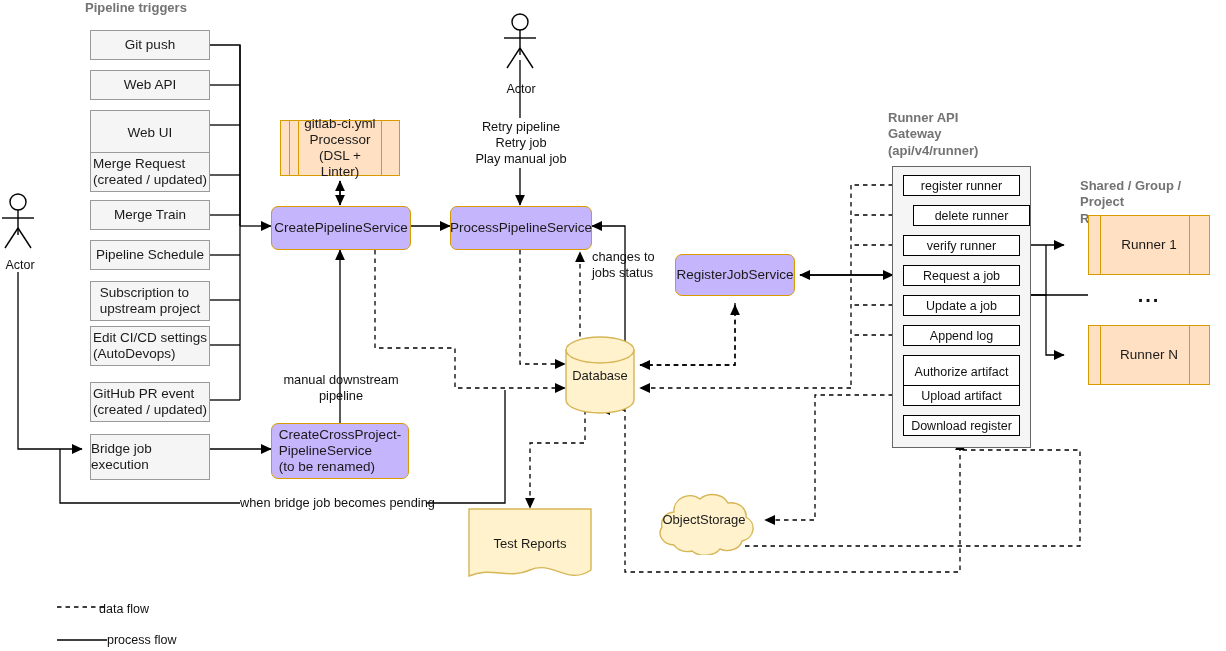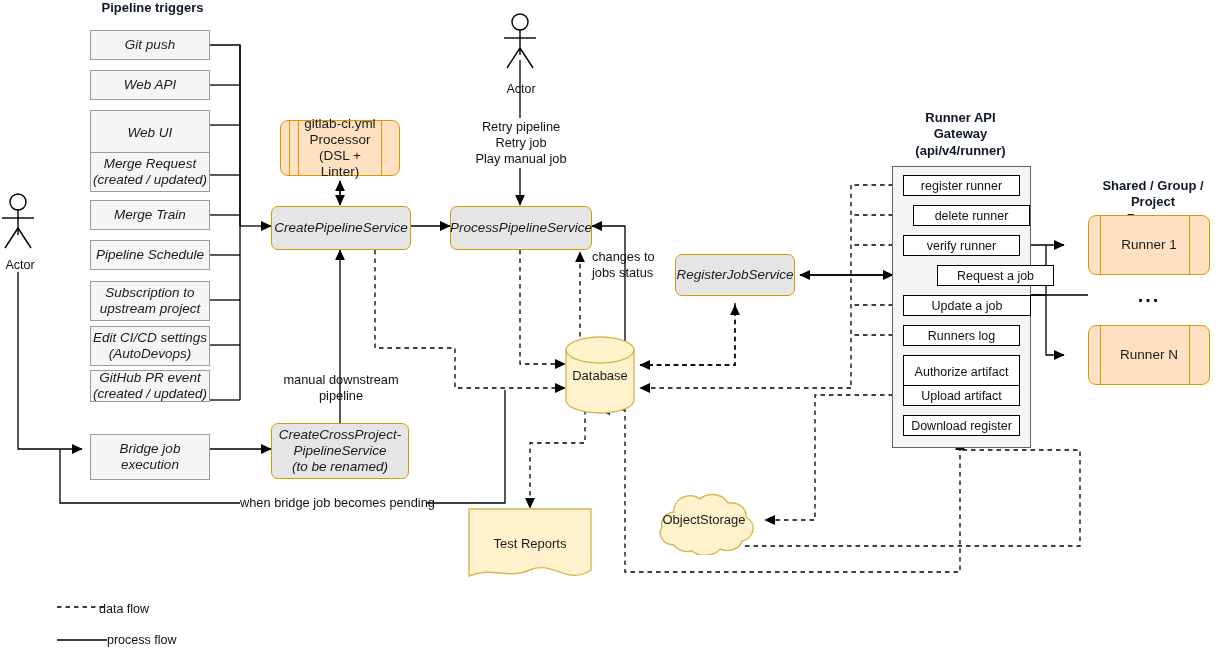--- a/index.html
+++ b/index.html
@@ -1,40 +1,40 @@
 <!DOCTYPE html>
 <html><head>
 <meta charset="utf-8">
 <style>
   html,body{margin:0;padding:0;background:#ffffff;}
   body{width:1226px;height:651px;font-family:"Liberation Sans",sans-serif;color:#000;}
   #canvas{position:relative;width:1226px;height:651px;overflow:hidden;}
   svg#wires{position:absolute;left:0;top:0;width:1226px;height:651px;pointer-events:none;}
 
-  .node{position:absolute;box-sizing:border-box;display:flex;align-items:center;justify-content:center;text-align:center;line-height:1.18;font-style:italic;}
+  .node{position:absolute;box-sizing:border-box;display:flex;align-items:center;justify-content:center;line-height:1.18;}
 
   
   .trigger{background:#f5f5f5;border:1px solid #9a9a9a;font-size:13.5px;color:#1a1a1a;}
 
   
-  .service{background:#e5e5e5;border:1.5px solid #d79b00;border-radius:7px;font-size:13.5px;color:#1a1a1a;}
-
-  
-  .component{background:#ffe0c2;border:1.5px solid #d79b00;border-radius:8px;font-size:13.5px;color:#1a1a1a;position:absolute;box-sizing:border-box;}
+  .service{background:#c4b5fd;border:1.5px solid #d79b00;border-radius:7px;font-size:13.5px;color:#1a1a1a;}
+
+  
+  .component{background:#ffe0c2;border:1.5px solid #d79b00;border-radius:0;font-size:13.5px;color:#1a1a1a;position:absolute;box-sizing:border-box;}
   .component .inner{position:absolute;inset:0;display:flex;align-items:center;justify-content:center;text-align:center;line-height:1.18;}
   .component .bar{position:absolute;top:0;bottom:0;width:0;border-left:1.5px solid #d79b00;}
 
   
   .panel{position:absolute;background:#f5f5f5;border:1.5px solid #666;box-sizing:border-box;}
   .api{position:absolute;background:#ffffff;border:1px solid #000;box-sizing:border-box;display:flex;align-items:center;justify-content:center;font-size:12.5px;color:#111;}
 
   
   .label{position:absolute;font-size:12.8px;color:#111;line-height:1.25;text-align:center;white-space:pre;}
   .label.left{text-align:left;}
-  .title{position:absolute;font-size:13px;font-weight:bold;color:#0f172a;text-align:center;line-height:1.25;white-space:pre;}
+  .title{position:absolute;font-size:13px;font-weight:bold;color:#737373;text-align:left;line-height:1.25;white-space:pre;}
 
   .actor-label{position:absolute;font-size:12.5px;color:#111;text-align:center;}
 
   
   .db{position:absolute;}
   .db .lbl{position:absolute;left:0;right:0;top:50%;transform:translateY(-50%);text-align:center;font-size:13px;color:#1a1a1a;}
 
   .shape-lbl{position:absolute;font-size:13px;color:#1a1a1a;text-align:center;left:0;right:0;}
 
   .dots{position:absolute;font-size:20px;font-weight:bold;letter-spacing:2px;color:#111;text-align:center;}
@@ -159,21 +159,21 @@
   <div class="node trigger" style="left:90px;top:70px;width:120px;height:30px">Web API</div>
   <div class="node trigger" style="left:90px;top:110px;width:120px;height:46px">Web UI</div>
   <div class="node trigger" style="left:90px;top:152px;width:120px;height:40px;white-space:pre-line">Merge Request
 (created / updated)</div>
   <div class="node trigger" style="left:90px;top:240px;width:120px;height:30px">Pipeline Schedule</div>
   <div class="node trigger" style="left:90px;top:200px;width:120px;height:30px">Merge Train</div>
   <div class="node trigger" style="left:90px;top:281px;width:120px;height:40px;white-space:pre-line">Subscription to
 upstream project</div>
   <div class="node trigger" style="left:90px;top:326px;width:120px;height:40px;white-space:pre-line">Edit CI/CD settings
 (AutoDevops)</div>
-  <div class="node trigger" style="left:90px;top:370px;width:120px;height:32px;white-space:pre-line">GitHub PR event
+  <div class="node trigger" style="left:90px;top:382px;width:120px;height:40px;white-space:pre-line">GitHub PR event
 (created / updated)</div>
   <div class="node trigger" style="left:90px;top:434px;width:120px;height:46px">Bridge job execution</div>
 
   <div class="component" style="left:280px;top:120px;width:120px;height:56px">
     <div class="bar" style="left:8px"></div>
     <div class="bar" style="left:17px"></div>
     <div class="bar" style="right:17px"></div>
     <div class="inner" style="white-space:pre-line;padding:0 20px">gitlab-ci.yml
 Processor
 (DSL + Linter)</div>
@@ -222,23 +222,23 @@
 
   <div class="title" style="left:888px;top:110px;width:145px;white-space:pre-line">Runner API
 Gateway
 (api/v4/runner)</div>
 
   <div class="panel" style="left:892px;top:166px;width:139px;height:282px"></div>
 
   <div class="api" style="left:903px;top:175px;width:117px;height:21px">register runner</div>
   <div class="api" style="left:913px;top:205px;width:117px;height:21px">delete runner</div>
   <div class="api" style="left:903px;top:235px;width:117px;height:21px">verify runner</div>
-  <div class="api" style="left:937px;top:265px;width:117px;height:21px">Request a job</div>
-  <div class="api" style="left:903px;top:295px;width:128px;height:21px">Update a job</div>
-  <div class="api" style="left:903px;top:325px;width:117px;height:21px">Runners log</div>
+  <div class="api" style="left:903px;top:265px;width:117px;height:21px">Request a job</div>
+  <div class="api" style="left:903px;top:295px;width:117px;height:21px">Update a job</div>
+  <div class="api" style="left:903px;top:325px;width:117px;height:21px">Append log</div>
   <div class="api" style="left:903px;top:355px;width:117px;height:34px">Authorize artifact</div>
   <div class="api" style="left:903px;top:385px;width:117px;height:21px">Upload artifact</div>
   <div class="api" style="left:903px;top:415px;width:117px;height:21px">Download register</div>
 
   <div class="title" style="left:1080px;top:178px;width:146px;white-space:pre-line">Shared / Group / Project
 Runners</div>
 
   <div class="component" style="left:1088px;top:215px;width:122px;height:60px">
     <div class="bar" style="left:11px"></div>
     <div class="bar" style="right:19px"></div>

